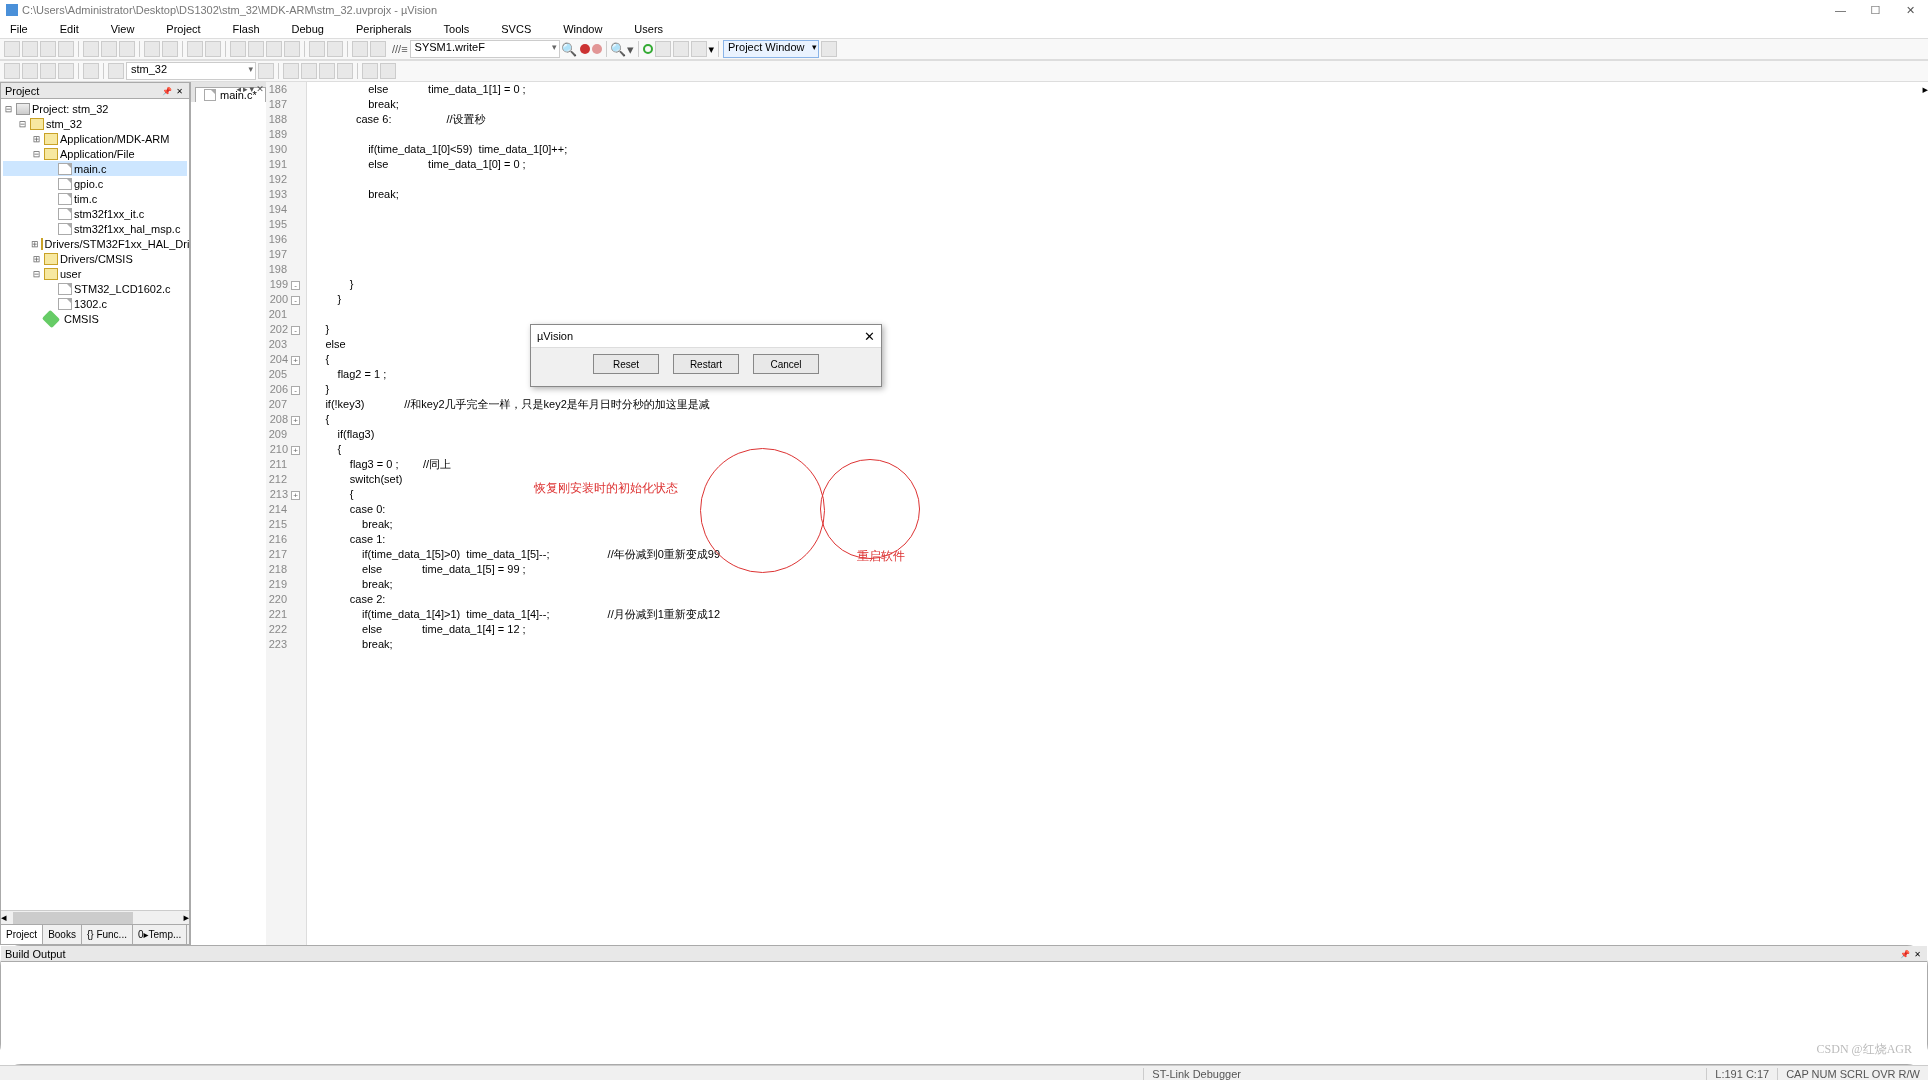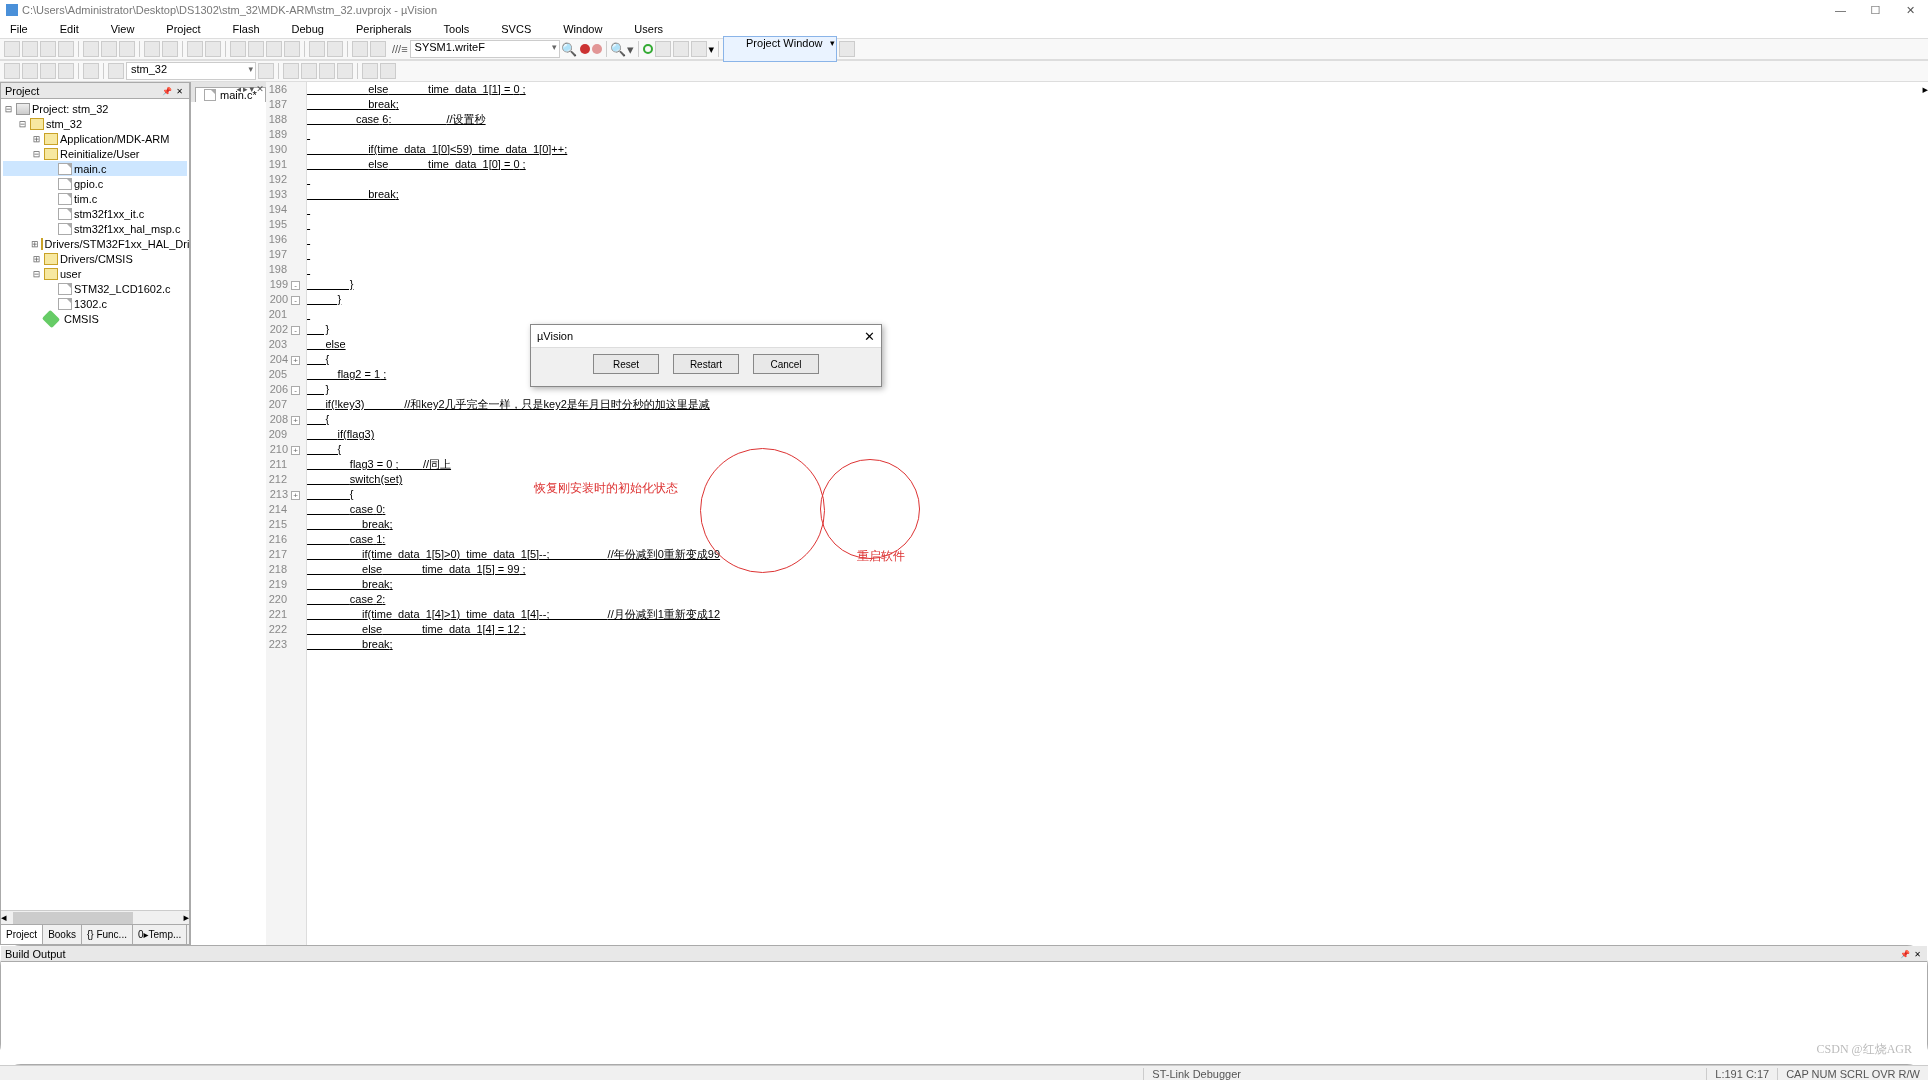--- a/index.html
+++ b/index.html
@@ -8,21 +8,21 @@
 .titlebar .icon { width:12px; height:12px; background:#4a90d9; margin-right:4px; }
 .winbtns { position:absolute; right:0; top:0; display:flex; }
 .winbtns div { width:35px; height:20px; display:flex; align-items:center; justify-content:center; color:#555; cursor:pointer; }
 .menubar { height:18px; display:flex; align-items:center; padding:0 4px; gap:20px; background:#fff; }
 .menubar span { padding:1px 6px; cursor:pointer; }
 .toolbar { height:22px; border-top:1px solid #ddd; border-bottom:1px solid #ddd; display:flex; align-items:center; padding:0 4px; gap:2px; background:#f8f8f8; }
 .toolbar .tb { width:16px; height:16px; background:#e8e8e8; border:1px solid #ccc; cursor:pointer; }
 .toolbar .sep { width:1px; height:16px; background:#ccc; margin:0 2px; }
 .toolbar .combo { height:18px; border:1px solid #ccc; background:#fff; padding:0 28px 0 4px; min-width:90px; position:relative; cursor:pointer; }
 .toolbar .combo::after { content:"▾"; position:absolute; right:2px; top:1px; font-size:9px; color:#666; }
-.toolbar .pwbtn { height:26px; border:1px solid #8ab4e8; background:#eaf3ff; padding:0 14px 0 22px; cursor:pointer; position:relative; }
+.toolbar .pwbtn { height:18px; border:1px solid #8ab4e8; background:#eaf3ff; padding:0 14px 0 4px; cursor:pointer; position:relative; }
 .toolbar .pwbtn::after { content:"▾"; position:absolute; right:2px; top:1px; font-size:9px; }
 .toolbar .dot-red { width:10px; height:10px; border-radius:50%; background:#c33; }
 .toolbar .dot-green { width:10px; height:10px; border-radius:50%; border:2px solid #3a3; }
 .toolbar .mag { font-size:13px; color:#555; }
 .main { display:flex; height:calc(100% - 82px - 135px); }
 .panel { display:flex; flex-direction:column; border:1px solid #aaa; }
 .panel-title { background:#e8e8e8; padding:1px 4px; display:flex; justify-content:space-between; align-items:center; border-bottom:1px solid #aaa; }
 .panel-title .btns span { width:11px; height:11px; display:inline-flex; align-items:center; justify-content:center; font-size:8px; cursor:pointer; margin-left:1px; }
 .project { width:190px; flex-shrink:0; }
 .tree { flex:1; overflow:auto; background:#fff; padding:2px; }
@@ -39,21 +39,21 @@
 .ptabs span { padding:2px 5px; border-right:1px solid #aaa; font-size:10px; cursor:pointer; display:flex; align-items:center; gap:2px; }
 .ptabs span.active { background:#fff; }
 .editor-area { flex:1; display:flex; flex-direction:row; border-left:1px solid #aaa; }
 .etabs { height:20px; background:#e4e4e4; display:flex; align-items:flex-end; padding-left:4px; position:relative; }
 .etab { background:#fff; border:1px solid #aaa; border-bottom:none; padding:1px 8px; display:flex; align-items:center; gap:4px; cursor:pointer; }
 .etabs .navbtns { position:absolute; right:2px; top:2px; display:flex; gap:2px; }
 .etabs .navbtns span { font-size:9px; cursor:pointer; color:#555; }
 .code-wrap { flex:1; display:flex; overflow:hidden; background:#fff; }
 .gutter { background:#f4f4f4; color:#888; text-align:right; padding:0 6px 0 3px; font-family:Consolas,monospace; font-size:13px; line-height:15px; border-right:1px solid #ddd; user-select:none; }
 .gutter .fold { display:inline-block; width:9px; height:9px; border:1px solid #aaa; font-size:8px; line-height:7px; text-align:center; color:#666; margin-left:3px; background:#fff; }
-.code { font-family:Consolas,monospace; font-size:13px; line-height:15px; white-space:pre; flex:1; overflow:auto;text-decoration:underline; }
+.code { font-family:Consolas,monospace; font-size:13px; line-height:15px; white-space:pre; flex:1; overflow:auto; }
 .hscroll { height:14px; background:#f0f0f0; border-top:1px solid #ccc; position:relative; }
 .hscroll .thumb { position:absolute; left:12px; top:1px; height:12px; background:#ccc; }
 .build { height:120px; border-top:1px solid #aaa; display:flex; flex-direction:column;border-radius:21px; }
 .build .body { flex:1; background:#fff; }
 .statusbar { height:16px; background:#f0f0f0; border-top:1px solid #ccc; display:flex; align-items:center; font-size:10px; color:#555; }
 .statusbar .cell { padding:0 8px; border-left:1px solid #ccc; }
 .statusbar .spacer { flex:1; }
 
 
 .dialog { position:absolute; left:530px; top:324px; width:352px; background:#f0f0f0; border:1px solid #888; box-shadow:2px 2px 6px rgba(0,0,0,.3); }
@@ -181,21 +181,21 @@
           <span>stm_32</span>
         </div>
         <div class="tree-row" style="padding-left: 28px;">
           <span class="exp">⊞</span>
           <span class="ico ico-fld"></span>
           <span>Application/MDK-ARM</span>
         </div>
         <div class="tree-row" style="padding-left: 28px;">
           <span class="exp">⊟</span>
           <span class="ico ico-fld"></span>
-          <span>Reinitialize/User</span>
+          <span>Application/File</span>
         </div>
         <div class="tree-row sel" style="padding-left: 42px;">
           <span class="exp"></span>
           <span class="ico ico-file"></span>
           <span>main.c</span>
         </div>
         <div class="tree-row" style="padding-left: 42px;">
           <span class="exp"></span>
           <span class="ico ico-file"></span>
           <span>gpio.c</span>

